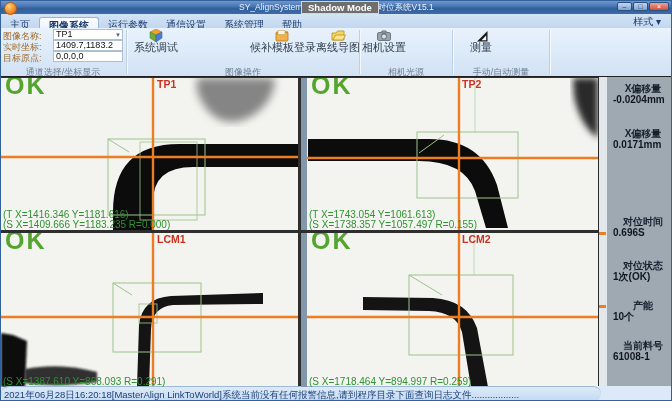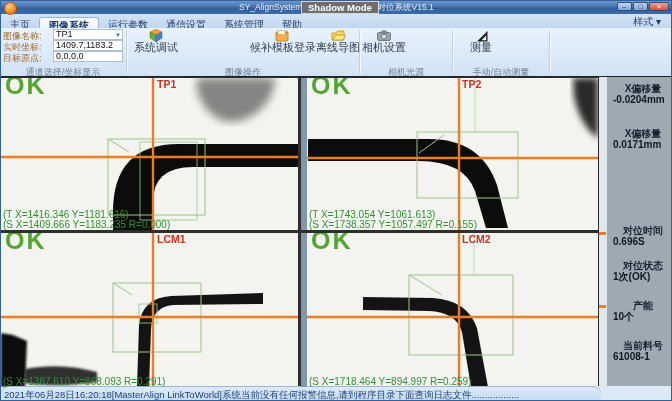--- a/index.html
+++ b/index.html
@@ -292,21 +292,21 @@
 
   <div class="sidebar">
     <div class="side-item" style="top:6px">
       <div class="side-label">X偏移量</div>
       <div class="side-value">-0.0204mm</div>
     </div>
     <div class="side-item" style="top:51px">
       <div class="side-label">X偏移量</div>
       <div class="side-value">0.0171mm</div>
     </div>
-    <div class="side-item" style="top:148px">
+    <div class="side-item" style="top:139px">
       <div class="side-label">对位时间</div>
       <div class="side-value">0.696S</div>
     </div>
     <div class="side-item" style="top:183px">
       <div class="side-label">对位状态</div>
       <div class="side-value">1次(OK)</div>
     </div>
     <div class="side-item" style="top:223px">
       <div class="side-label">产能</div>
       <div class="side-value">10个</div>

